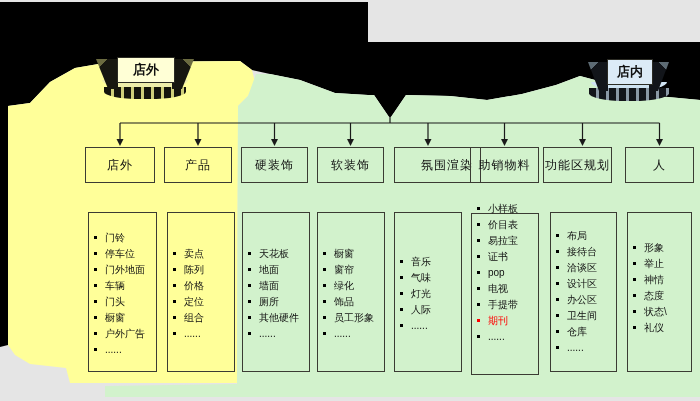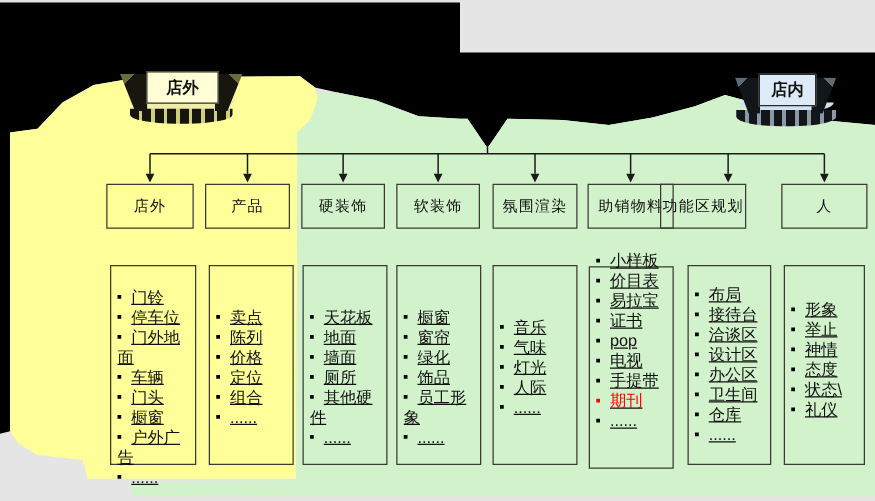--- a/index.html
+++ b/index.html
@@ -12,21 +12,21 @@
   .banner .label{position:absolute;border:1px solid #2b2b24;text-align:center;
                  font-size:13px;font-weight:bold;color:#111;line-height:24px;z-index:3;}
   .wing{position:absolute;z-index:2;}
   .band{position:absolute;z-index:1;border-radius:0 0 40% 40%/0 0 100% 100%;}
   .fringe{position:absolute;z-index:1;border-radius:0 0 45% 45%/0 0 60% 60%;}
 
   
   .cat-box{position:absolute;border:1px solid #3b3b33;display:flex;align-items:center;
            justify-content:center;font-size:12px;color:#111;letter-spacing:1px;}
   .list-box{position:absolute;border:1px solid #3b3b33;}
-  .list-content{position:absolute;font-size:13px;color:#111;z-index:4;text-decoration:underline;}
+  .list-content{position:absolute;font-size:10px;color:#111;z-index:4;}
   .li{line-height:16px;white-space:normal;word-break:break-all;}
   .blt{display:inline-block;width:3px;height:3px;background:#000;
        vertical-align:middle;margin:0 8px 2px 0;}
   .li.red{color:#FF0000;}
   .li.red .blt{background:#FF0000;}
 </style>
 </head>
 <body>
 
 <div class="canvas">
@@ -138,21 +138,21 @@
       <div class="cat-box" style="left: 317px; top: 147px; width: 65px; height: 34px;">软装饰</div>
       <div class="list-box" style="left: 317px; top: 212px; width: 66px; height: 158px;"></div>
       <div class="list-content" style="left: 323px; top: 246px; width: 58px;">
         <div class="li"><span class="blt"></span><span class="t">橱窗</span></div>
         <div class="li"><span class="blt"></span><span class="t">窗帘</span></div>
         <div class="li"><span class="blt"></span><span class="t">绿化</span></div>
         <div class="li"><span class="blt"></span><span class="t">饰品</span></div>
         <div class="li"><span class="blt"></span><span class="t">员工形象</span></div>
         <div class="li"><span class="blt"></span><span class="t">......</span></div>
       </div>
-      <div class="cat-box" style="left: 394px; top: 147px; width: 66px; height: 34px;">氛围渲染</div>
+      <div class="cat-box" style="left: 394px; top: 147px; width: 66px; height: 34px; padding-left: 19px;">氛围渲染</div>
       <div class="list-box" style="left: 394px; top: 212px; width: 66px; height: 158px;"></div>
       <div class="list-content" style="left: 400px; top: 254px; width: 58px;">
         <div class="li"><span class="blt"></span><span class="t">音乐</span></div>
         <div class="li"><span class="blt"></span><span class="t">气味</span></div>
         <div class="li"><span class="blt"></span><span class="t">灯光</span></div>
         <div class="li"><span class="blt"></span><span class="t">人际</span></div>
         <div class="li"><span class="blt"></span><span class="t">......</span></div>
       </div>
       <div class="cat-box" style="left: 470px; top: 147px; width: 67px; height: 34px; text-align: center;">助销物料</div>
       <div class="list-box" style="left: 471px; top: 213px; width: 66px; height: 160px;"></div>
@@ -160,21 +160,21 @@
         <div class="li"><span class="blt"></span><span class="t">小样板</span></div>
         <div class="li"><span class="blt"></span><span class="t">价目表</span></div>
         <div class="li"><span class="blt"></span><span class="t">易拉宝</span></div>
         <div class="li"><span class="blt"></span><span class="t">证书</span></div>
         <div class="li"><span class="blt"></span><span class="t">pop</span></div>
         <div class="li"><span class="blt"></span><span class="t">电视</span></div>
         <div class="li"><span class="blt"></span><span class="t">手提带</span></div>
         <div class="li red"><span class="blt"></span><span class="t">期刊</span></div>
         <div class="li"><span class="blt"></span><span class="t">......</span></div>
       </div>
-      <div class="cat-box" style="left: 528px; top: 147px; width: 67px; height: 34px;">功能区规划</div>
+      <div class="cat-box" style="left: 543px; top: 147px; width: 67px; height: 34px;">功能区规划</div>
       <div class="list-box" style="left: 550px; top: 212px; width: 65px; height: 158px;"></div>
       <div class="list-content" style="left: 556px; top: 228px; width: 57px;">
         <div class="li"><span class="blt"></span><span class="t">布局</span></div>
         <div class="li"><span class="blt"></span><span class="t">接待台</span></div>
         <div class="li"><span class="blt"></span><span class="t">洽谈区</span></div>
         <div class="li"><span class="blt"></span><span class="t">设计区</span></div>
         <div class="li"><span class="blt"></span><span class="t">办公区</span></div>
         <div class="li"><span class="blt"></span><span class="t">卫生间</span></div>
         <div class="li"><span class="blt"></span><span class="t">仓库</span></div>
         <div class="li"><span class="blt"></span><span class="t">......</span></div>

